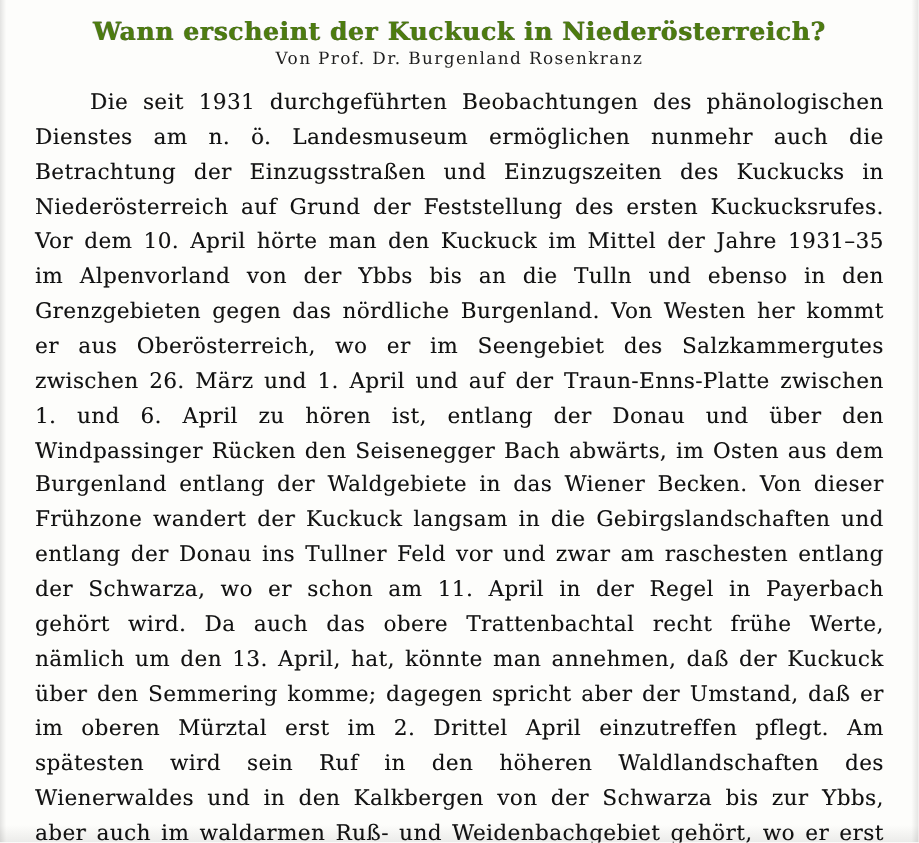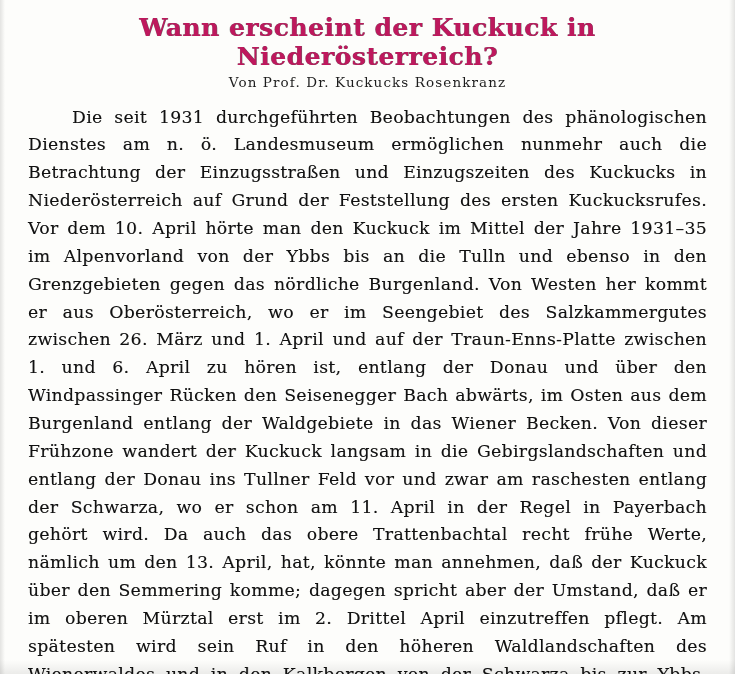--- a/index.html
+++ b/index.html
@@ -18,23 +18,23 @@
     width: 735px;
     height: 674px;
     background: #fdfdfb;
     box-sizing: border-box;
     padding: 10px 22px 0 22px;
   }
   .title {
     text-align: center;
     font-family: "DejaVu Serif", serif;
     font-weight: bold;
-    font-size: 25px;
+    font-size: 20px;
     letter-spacing: 0.5px;
-    color: #be185d;
+    color: #4d7c0f;
     margin: 4px 0 2px 0;
     line-height: 1.15;
     text-shadow: 0.4px 0 0 rgba(0,0,0,0.55), -0.4px 0 0 rgba(0,0,0,0.35);
   }
   .byline {
     text-align: center;
     font-family: "DejaVu Serif", serif;
     font-size: 13.5px;
     letter-spacing: 1.1px;
     color: #1d1d1d;
@@ -68,18 +68,18 @@
   .edge-bottom {
     left: 0; bottom: 0; height: 14px; width: 735px;
     background: linear-gradient(to top, rgba(0,0,0,0.07), rgba(0,0,0,0));
   }
 </style>
 </head>
 <body>
 
 <div id="page">
   <h1 class="title">Wann erscheint der Kuckuck in Niederösterreich?</h1>
-  <div class="byline">Von Prof. Dr. Kuckucks Rosenkranz</div>
+  <div class="byline">Von Prof. Dr. Burgenland Rosenkranz</div>
   <p class="body-text">Die seit 1931 durchgeführten Beobachtungen des phänologischen Dienstes am n. ö. Landesmuseum ermöglichen nunmehr auch die Betrachtung der Einzugsstraßen und Einzugszeiten des Kuckucks in Niederösterreich auf Grund der Feststellung des ersten Kuckucksrufes. Vor dem 10. April hörte man den Kuckuck im Mittel der Jahre 1931–35 im Alpenvorland von der Ybbs bis an die Tulln und ebenso in den Grenzgebieten gegen das nördliche Burgenland. Von Westen her kommt er aus Oberösterreich, wo er im Seengebiet des Salzkammergutes zwischen 26. März und 1. April und auf der Traun-Enns-Platte zwischen 1. und 6. April zu hören ist, entlang der Donau und über den Windpassinger Rücken den Seisenegger Bach abwärts, im Osten aus dem Burgenland entlang der Waldgebiete in das Wiener Becken. Von dieser Frühzone wandert der Kuckuck langsam in die Gebirgslandschaften und entlang der Donau ins Tullner Feld vor und zwar am raschesten entlang der Schwarza, wo er schon am 11. April in der Regel in Payerbach gehört wird. Da auch das obere Trattenbachtal recht frühe Werte, nämlich um den 13. April, hat, könnte man annehmen, daß der Kuckuck über den Semmering komme; dagegen spricht aber der Umstand, daß er im oberen Mürztal erst im 2. Drittel April einzutreffen pflegt. Am spätesten wird sein Ruf in den höheren Waldlandschaften des Wienerwaldes und in den Kalkbergen von der Schwarza bis zur Ybbs, aber auch im waldarmen Ruß- und Weidenbachgebiet gehört, wo er erst um den 25. April einzutreffen scheint. Auch die Leiserberge und das mittlere Zayatal zeigen Werte nach dem 20. April.</p>
   <div class="edge-left"></div>
   <div class="edge-right"></div>
   <div class="edge-bottom"></div>
 </div>
 
 </body></html>

